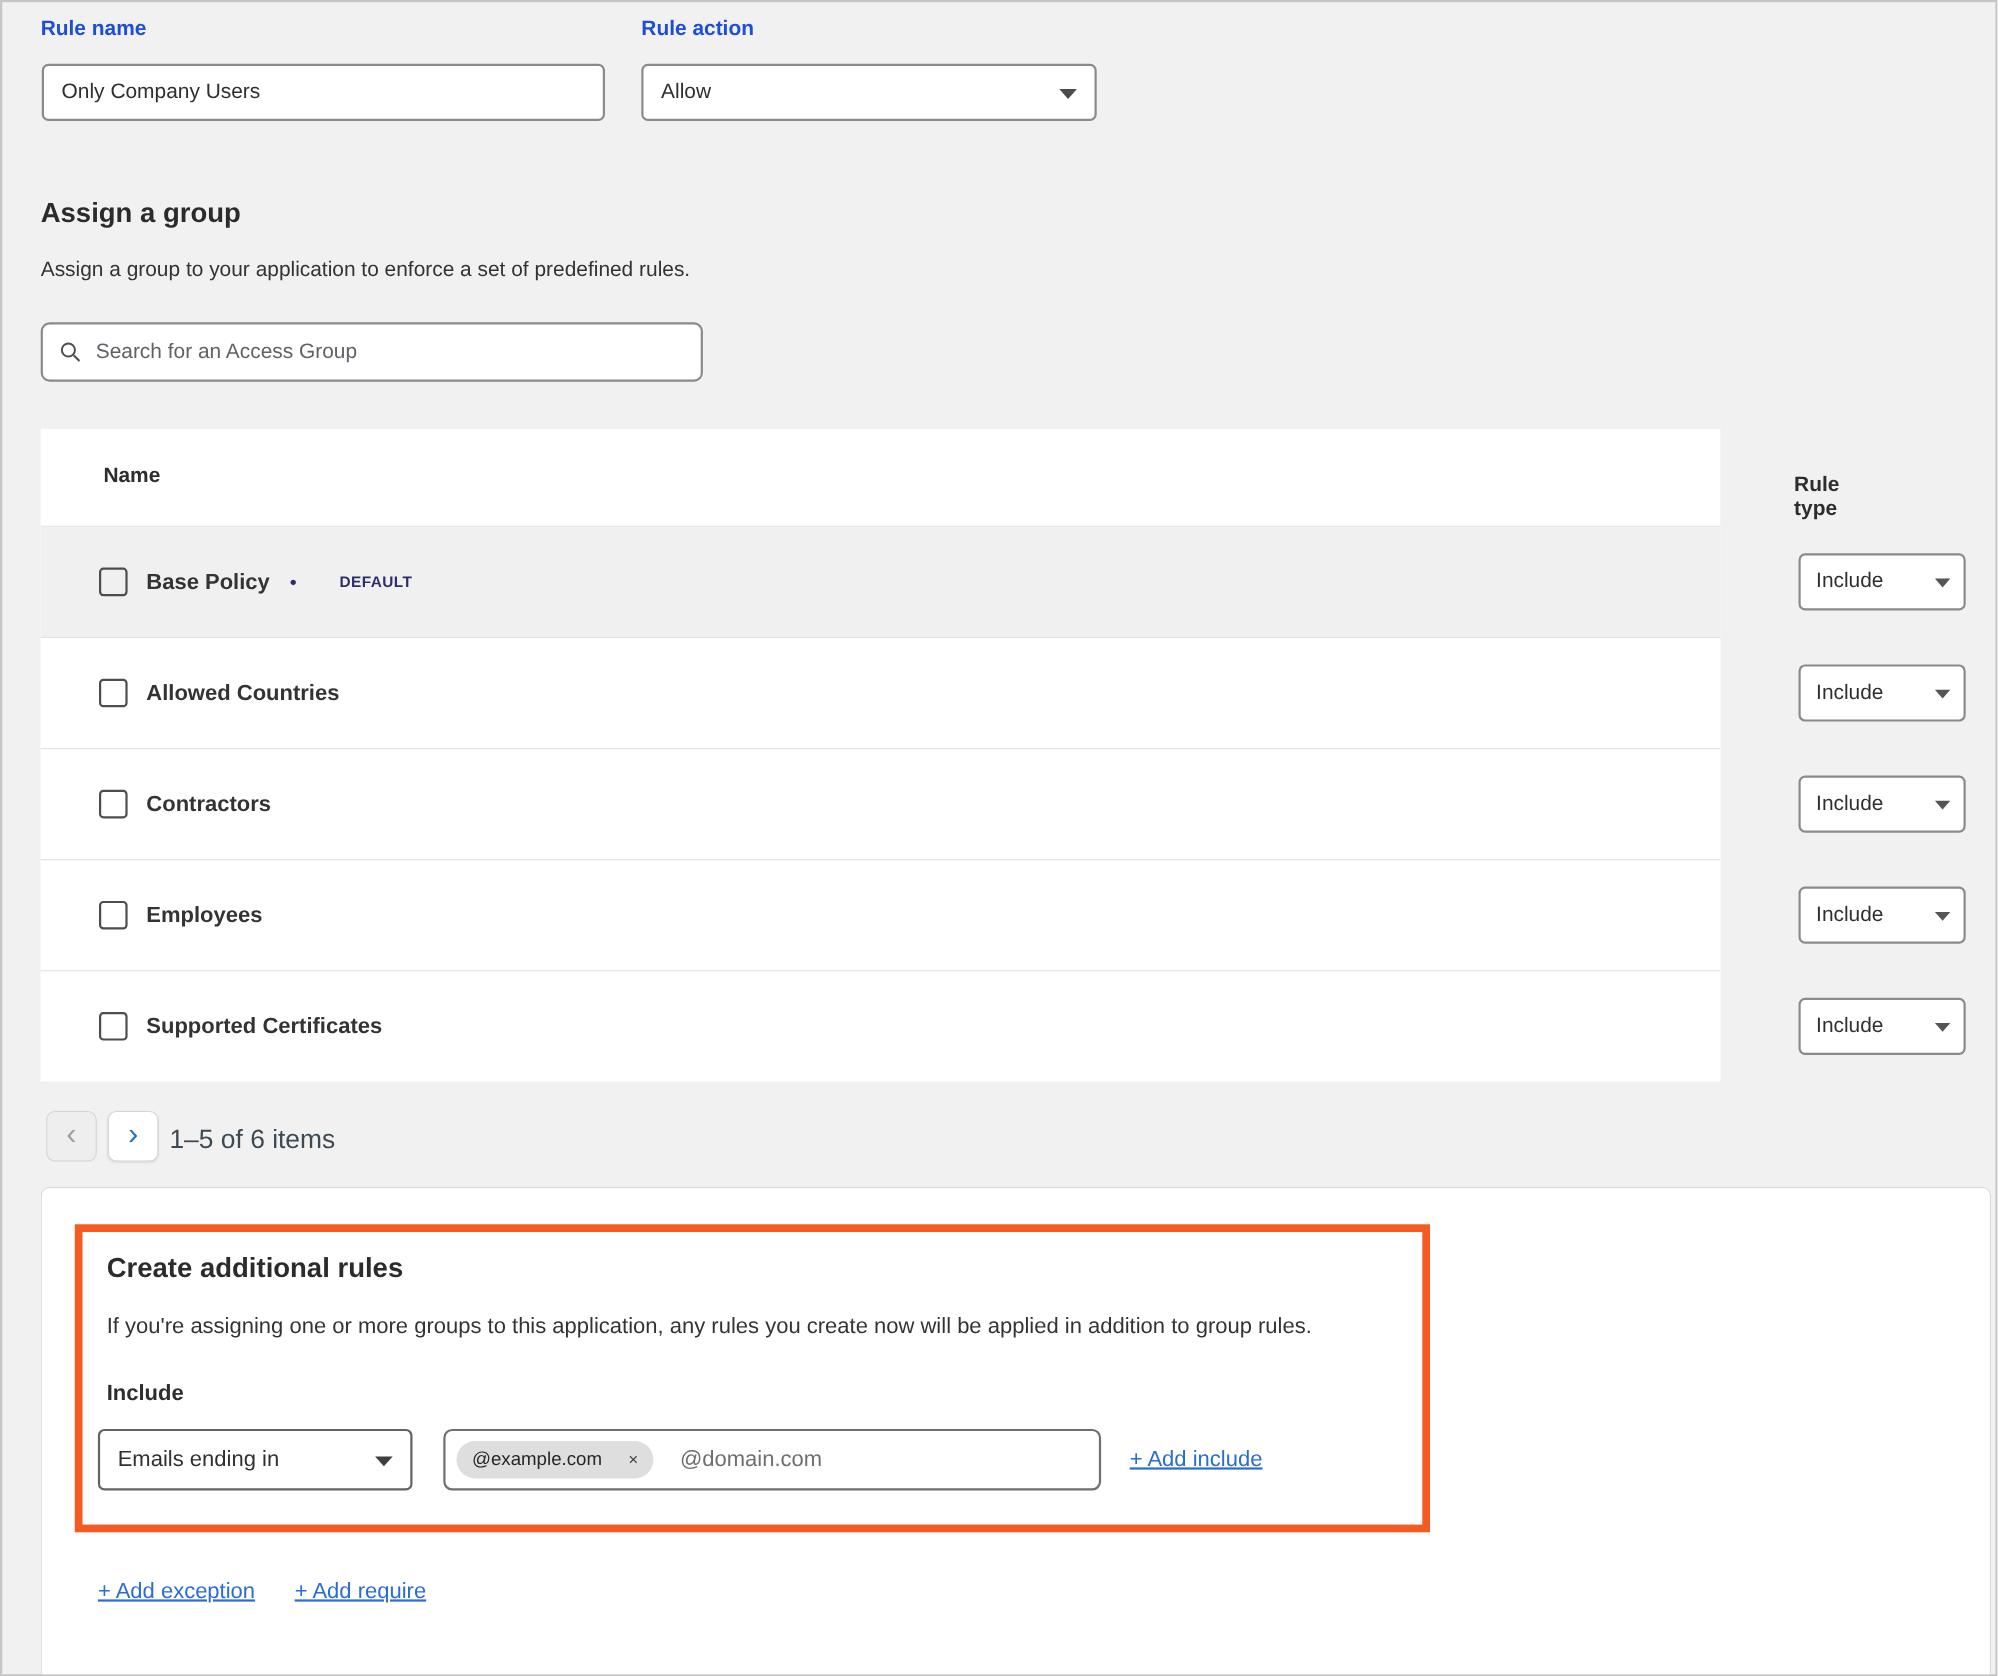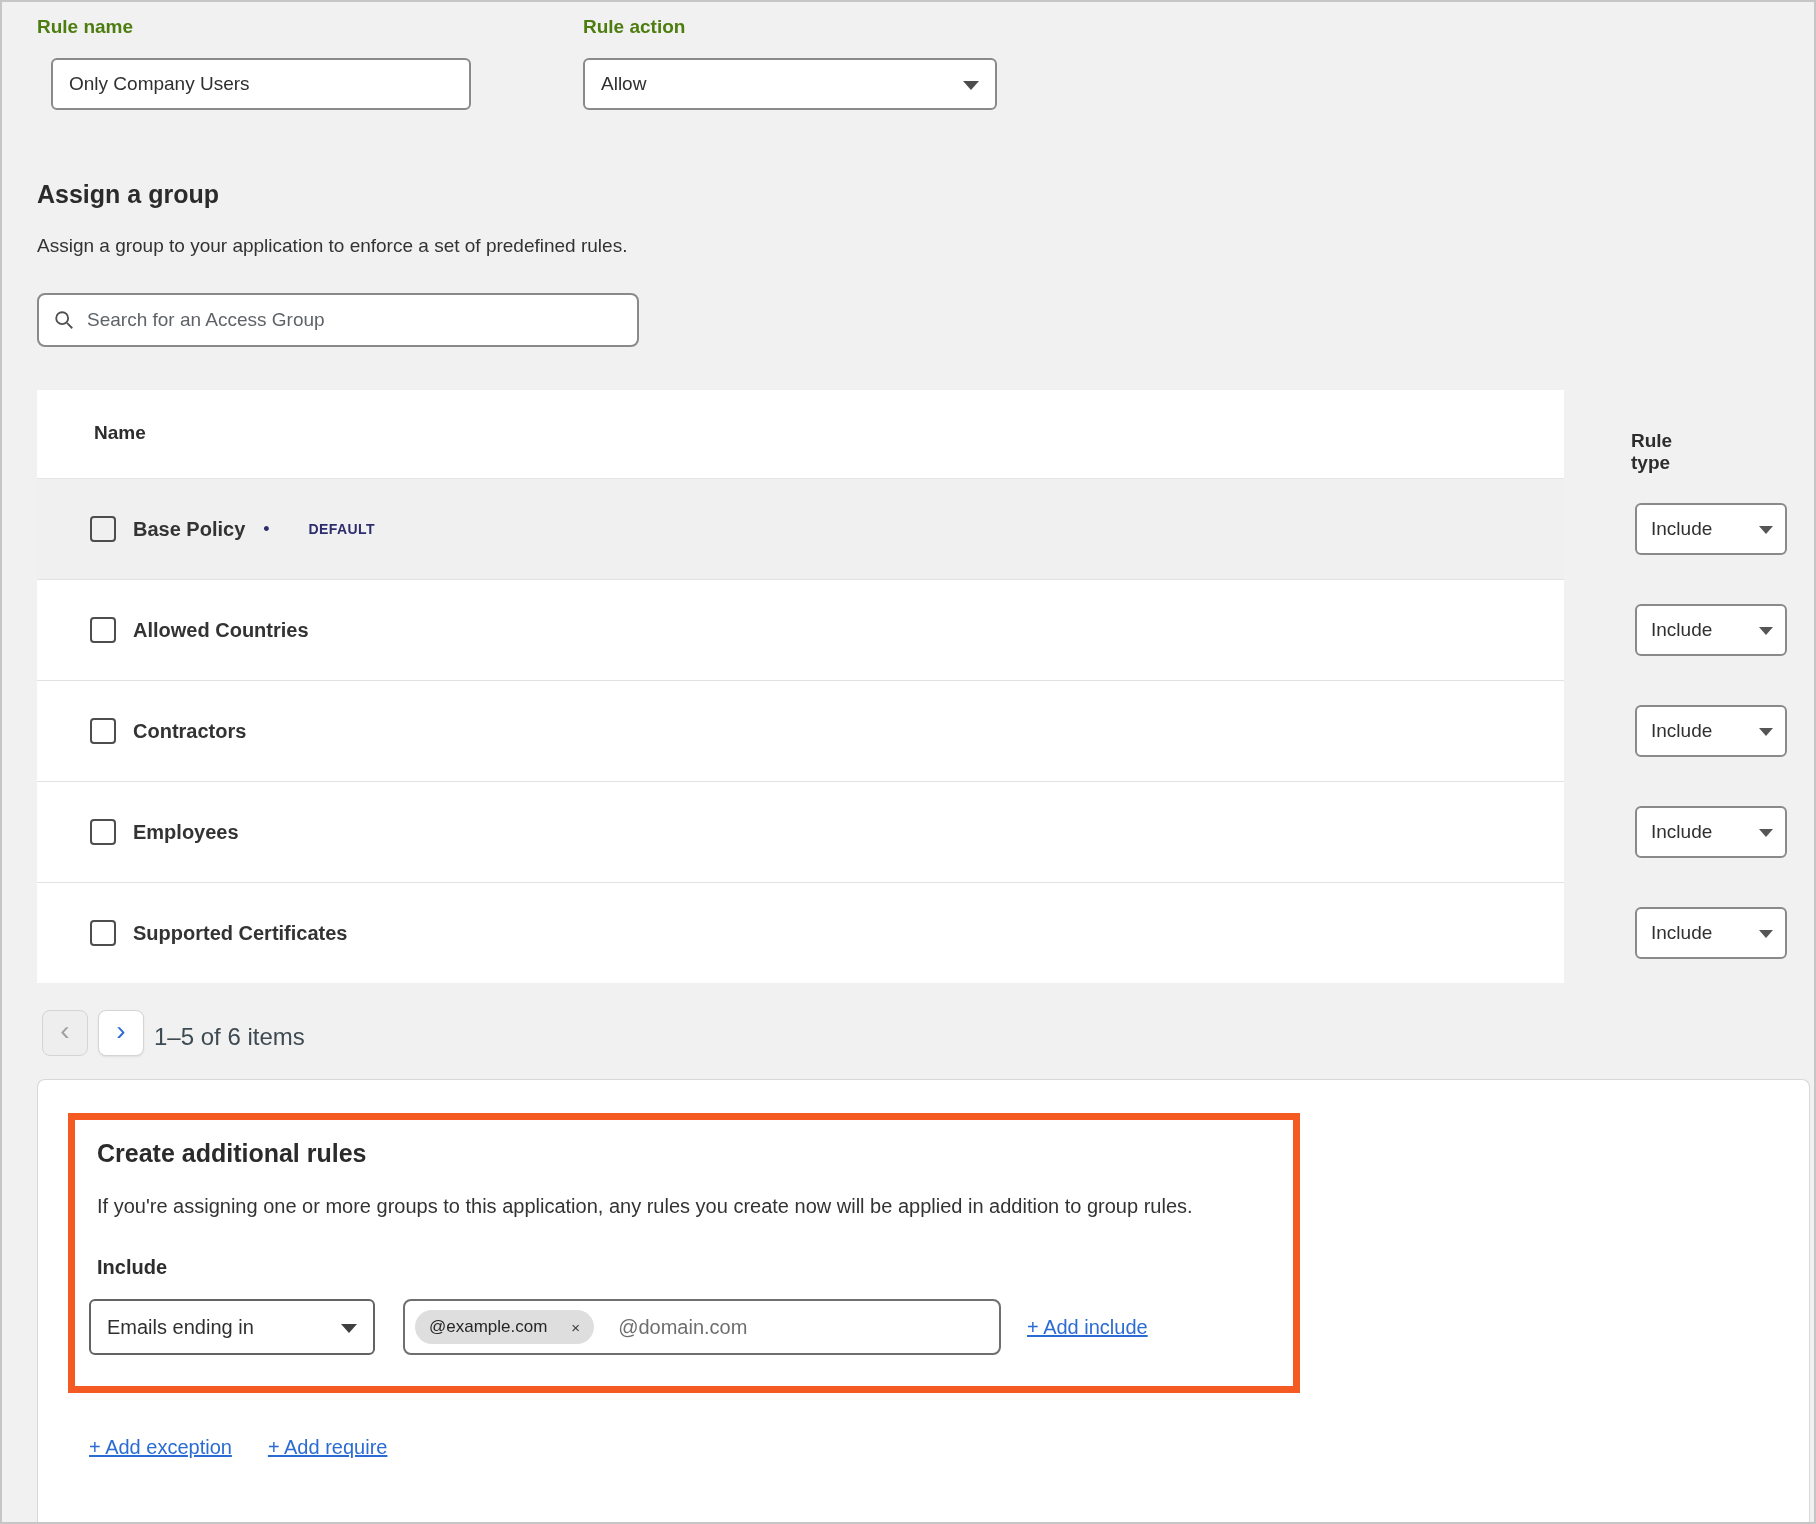--- a/index.html
+++ b/index.html
@@ -3,29 +3,29 @@
 <meta charset="utf-8">
 <style>
   * { margin:0; padding:0; box-sizing:border-box; }
   html,body { background:#ffffff; }
   .page {
     position:relative; width:1816px; height:1524px;
     background:#f1f1f2; border:2px solid #c6c6c6; overflow:hidden;
     font-family:"Liberation Sans", sans-serif; color:#303030;
   }
   
-  .field-label { position:absolute; font-size:19px; font-weight:700; color:#4d7c0f; }
+  .field-label { position:absolute; font-size:19px; font-weight:700; color:#1d4ed8; }
   #rule-name-label { left:35px; top:14px; }
   #rule-action-label { left:581px; top:14px; }
   .text-input {
     position:absolute; height:52px; background:#fff; border:2px solid #8a8a8a;
     border-radius:6px; font-family:"Liberation Sans", sans-serif;
     font-size:19px; color:#2f2f2f; padding:0 16px; outline:none;
   }
-  #rule-name-input { left:49px; top:56px; width:420px; }
+  #rule-name-input { left:36px; top:56px; width:512px; }
   .select-box {
     position:absolute; background:#fff; border:2px solid #8a8a8a; border-radius:6px;
     display:flex; align-items:center; padding:0 16px; font-size:19px; color:#2f2f2f;
     cursor:pointer;
   }
   #rule-action-select { left:581px; top:56px; width:414px; height:52px; }
   .caret {
     position:absolute; right:16px; top:50%; margin-top:-3px;
     width:0; height:0; border-left:8px solid transparent; border-right:8px solid transparent;
     border-top:9px solid #4c4c4c;

